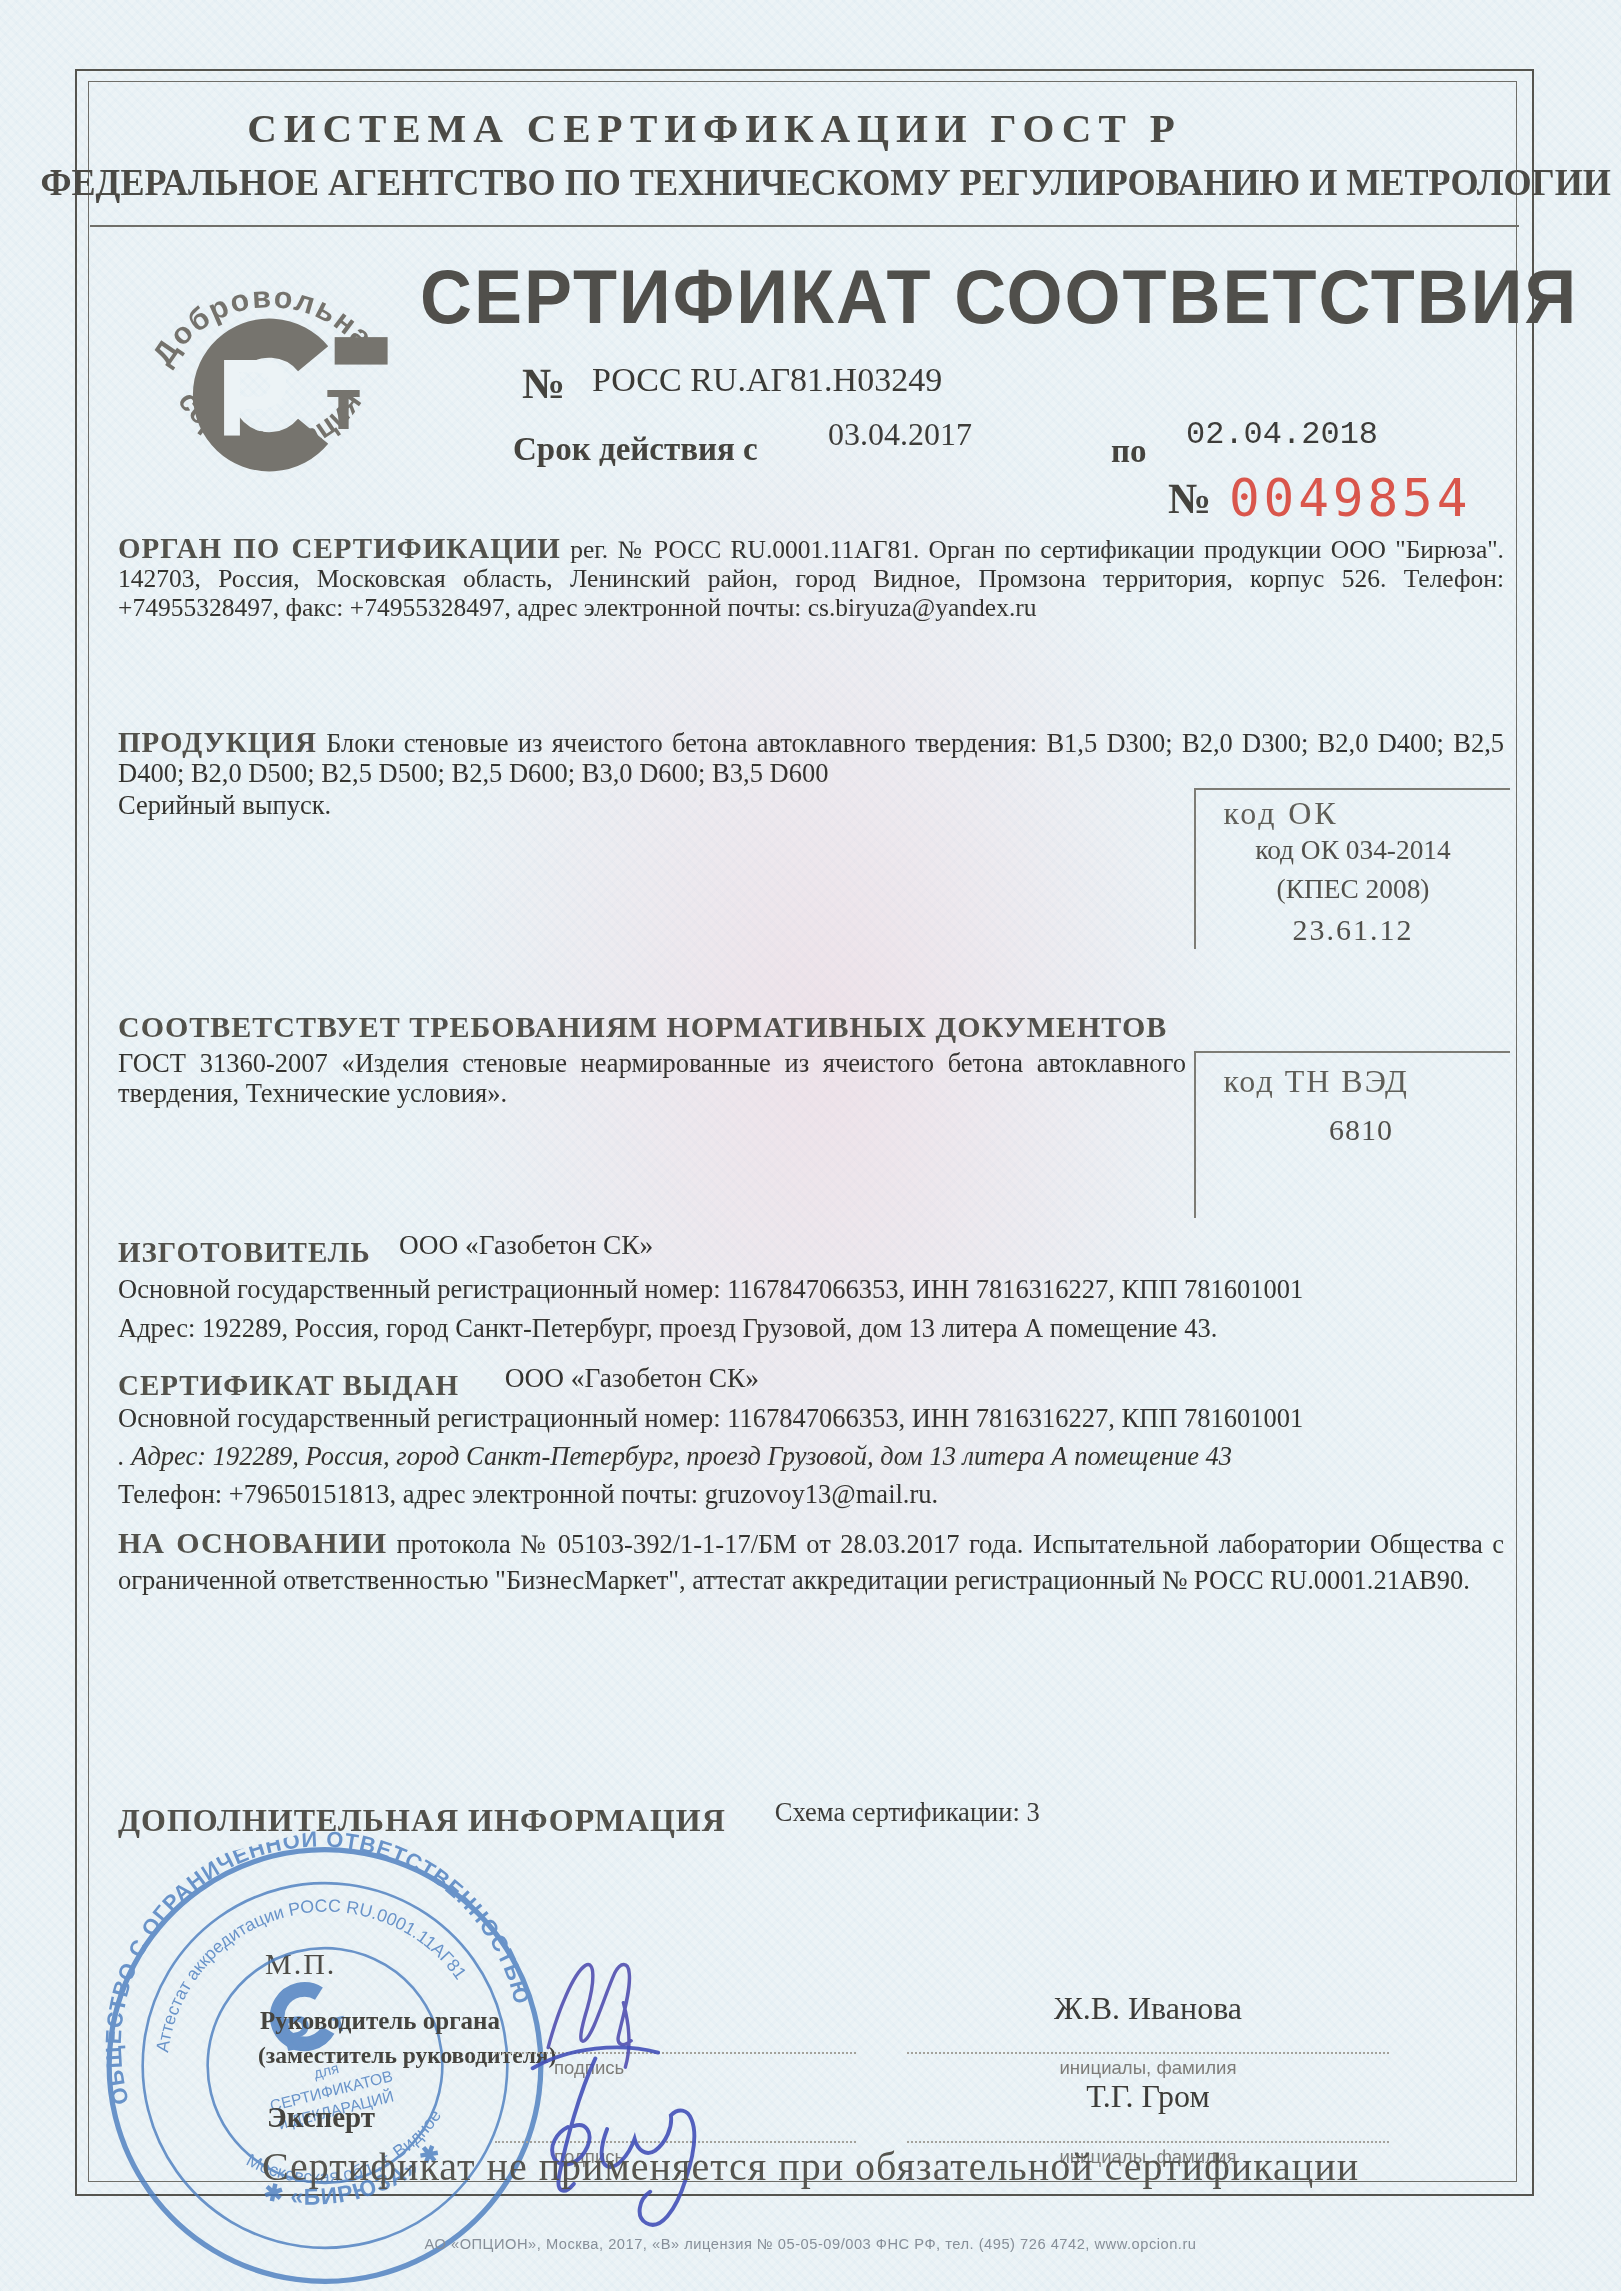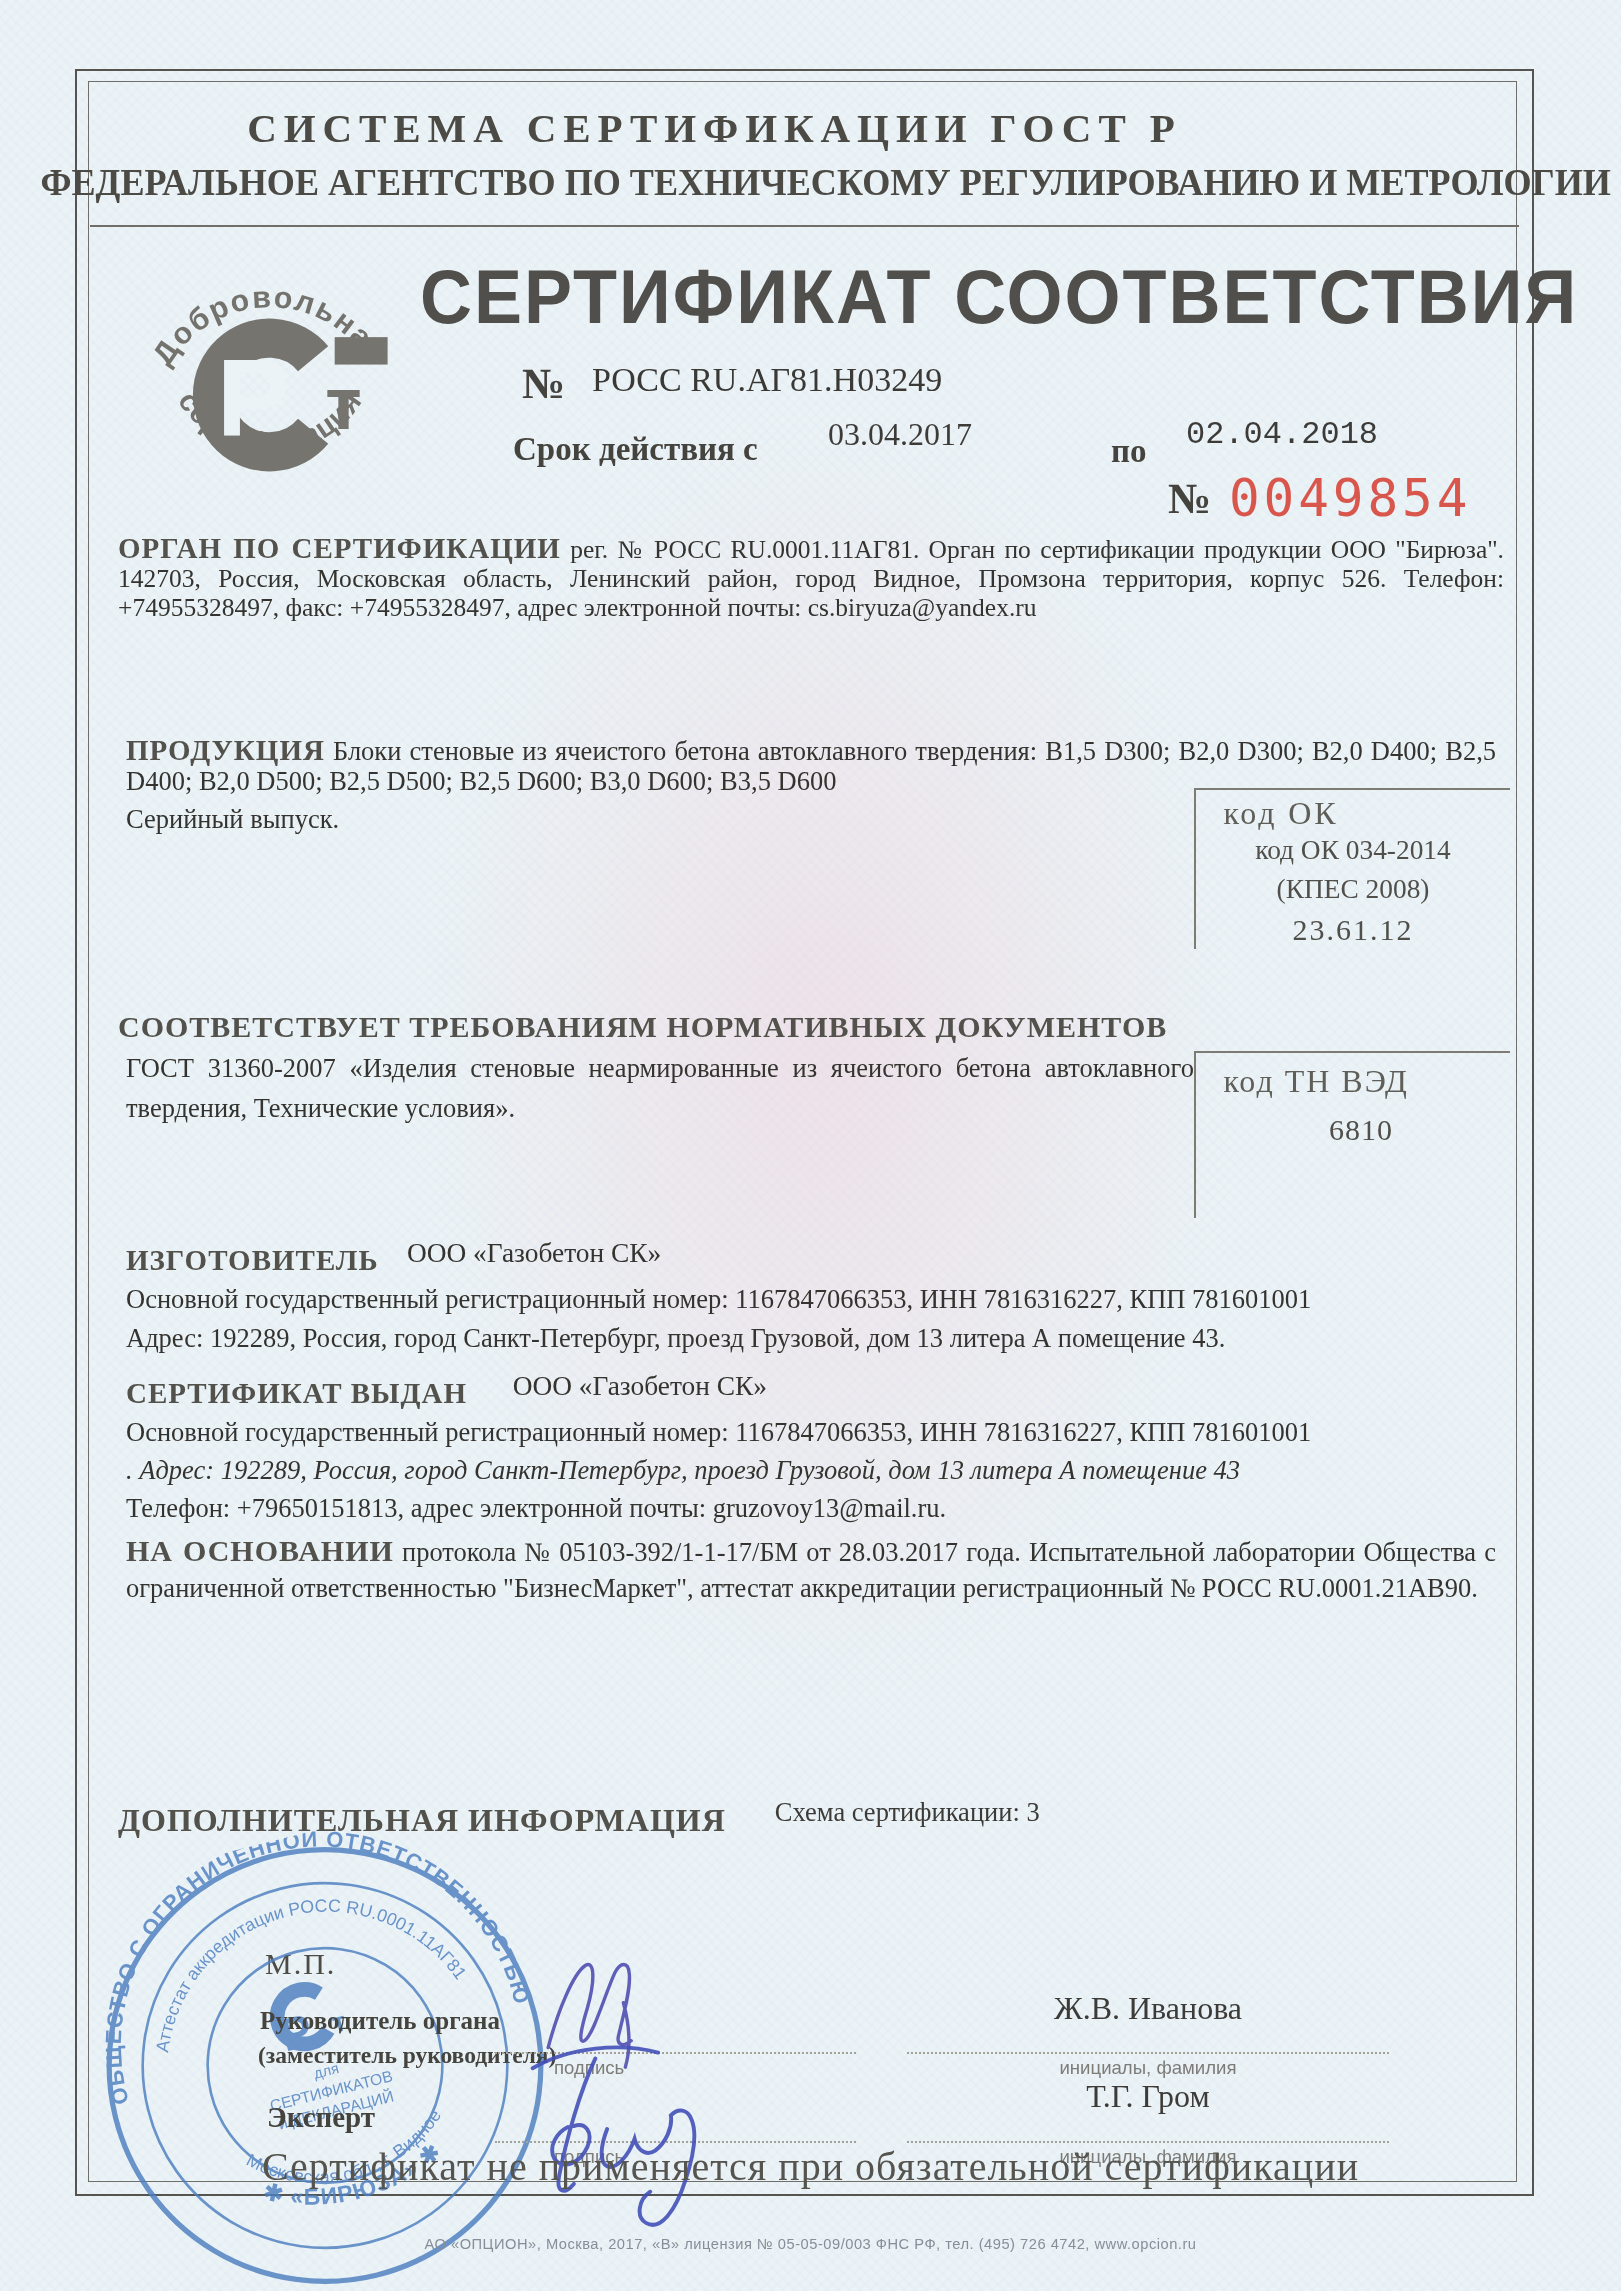--- a/index.html
+++ b/index.html
@@ -16,21 +16,21 @@
   .header-rule{left:90px;top:225px;width:1429px;border-top:2px solid #6f6e68;height:0;}
   .h1{left:0;top:104px;width:1429px;text-align:center;font-size:41px;font-weight:bold;
       letter-spacing:6.9px;color:#4b4a45;white-space:nowrap;}
   .h2{left:0;top:160px;width:1621px;text-align:center;font-size:38px;font-weight:bold;color:#4b4a45;
       white-space:nowrap;transform:scaleX(.95);transform-origin:center;}
   .title{left:420px;top:253px;width:1088px;text-align:center;font-family:"Liberation Sans",sans-serif;
       font-weight:bold;font-size:72px;color:#504f4b;letter-spacing:2px;white-space:nowrap;
       transform:scaleY(1.06);transform-origin:top;}
   .sec-h{font-weight:bold;font-size:29px;color:#52514b;letter-spacing:1px;}
   .body26{font-size:25.5px;line-height:29px;color:#34332f;text-align:justify;margin:0;}
-  .body27{font-size:26.5px;line-height:30px;color:#34332f;text-align:justify;margin:8px;}
+  .body27{font-size:26.5px;line-height:30px;color:#34332f;text-align:justify;margin:0;}
   .boxed{border-top:2px solid #7c7b74;border-left:2px solid #7c7b74;color:#504f4a;}
   .box-label{font-size:32px;letter-spacing:2.9px;color:#5f5e58;}
   .cap{font-family:"Liberation Sans",sans-serif;font-size:18.6px;color:#7d7c78;}
   .dash{border-bottom:2px dotted #a3a19a;height:0;}
   .name{font-size:32px;color:#3c3b37;}
   .blabel{font-weight:bold;color:#44433e;}
   .formno{font-family:"DejaVu Sans Mono",monospace;font-size:51px;color:#d9564c;letter-spacing:3.9px;}
   .note{left:0;top:2143px;width:1621px;text-align:center;font-size:40px;color:#55544e;letter-spacing:1px;}
   .footer{left:0;top:2236px;width:1621px;text-align:center;font-family:"Liberation Sans",sans-serif;
       font-size:14.7px;color:#868e98;letter-spacing:0.5px;}
@@ -96,21 +96,21 @@
 
   <div class="abs boxed" style="left:1194px;top:788px;width:314px;height:159px;">
     <div class="box-label" style="margin:4.9px 0 0 27.4px;">код ОК</div>
     <div style="text-align:center;font-size:27.4px;margin-top:2.9px;">код ОК 034-2014</div>
     <div style="text-align:center;font-size:27.4px;margin-top:7.8px;">(КПЕС 2008)</div>
     <div style="text-align:center;font-size:30px;margin-top:8.8px;letter-spacing:2px;">23.61.12</div>
   </div>
 
   <div class="abs" style="left:118px;top:1010px;width:1386px;">
     <div class="sec-h" style="font-size:30px;">СООТВЕТСТВУЕТ ТРЕБОВАНИЯМ НОРМАТИВНЫХ ДОКУМЕНТОВ</div>
-    <div class="body27" style="width:1068px;margin-top:3.9px;line-height:40px;">ГОСТ 31360-2007 «Изделия стеновые неармированные из ячеистого бетона автоклавного твердения, Технические условия».</div>
+    <div class="body27" style="width:1068px;margin-top:3.9px;line-height:30px;">ГОСТ 31360-2007 «Изделия стеновые неармированные из ячеистого бетона автоклавного твердения, Технические условия».</div>
   </div>
 
   <div class="abs boxed" style="left:1194px;top:1051px;width:314px;height:165px;">
     <div class="box-label" style="margin:9.8px 0 0 27.4px;letter-spacing:2px;">код ТН ВЭД</div>
     <div style="text-align:center;font-size:30px;margin-top:13.7px;letter-spacing:1px;margin-left:16px;">6810</div>
   </div>
 
   <div class="abs" style="left:118px;top:1237px;width:1386px;">
     <p class="body27" style="text-align:left;">
       <span class="sec-h">ИЗГОТОВИТЕЛЬ</span>

